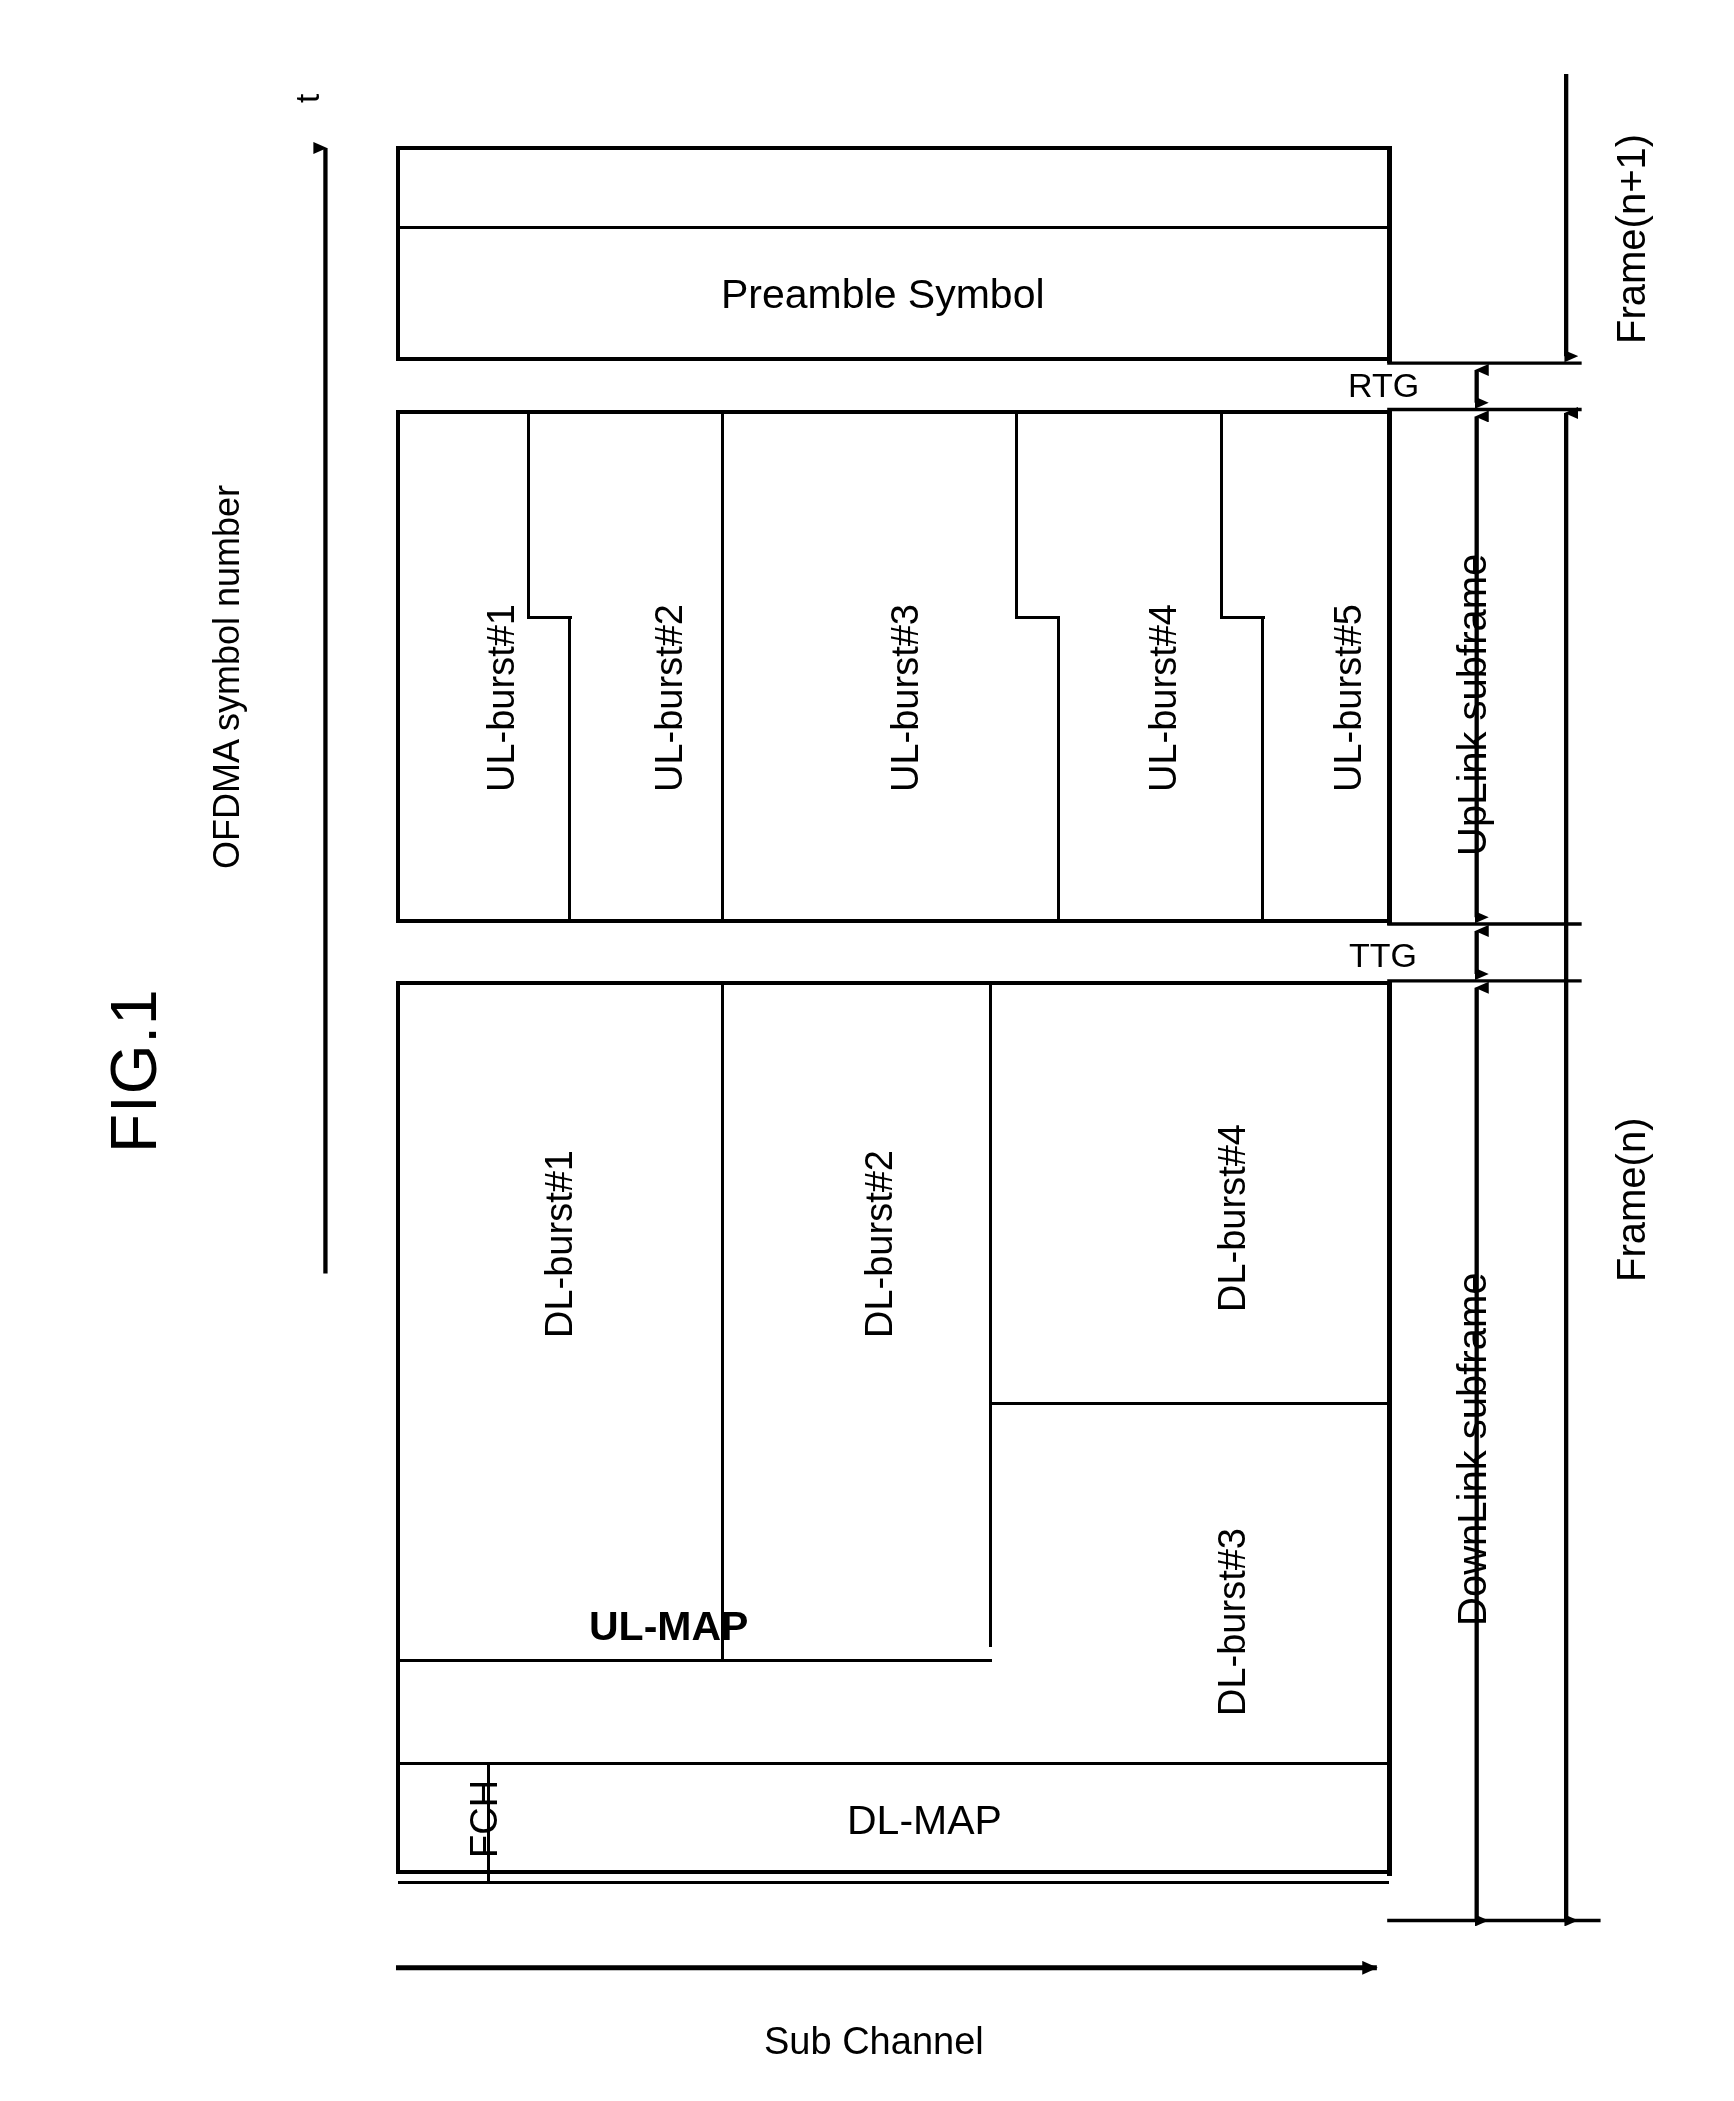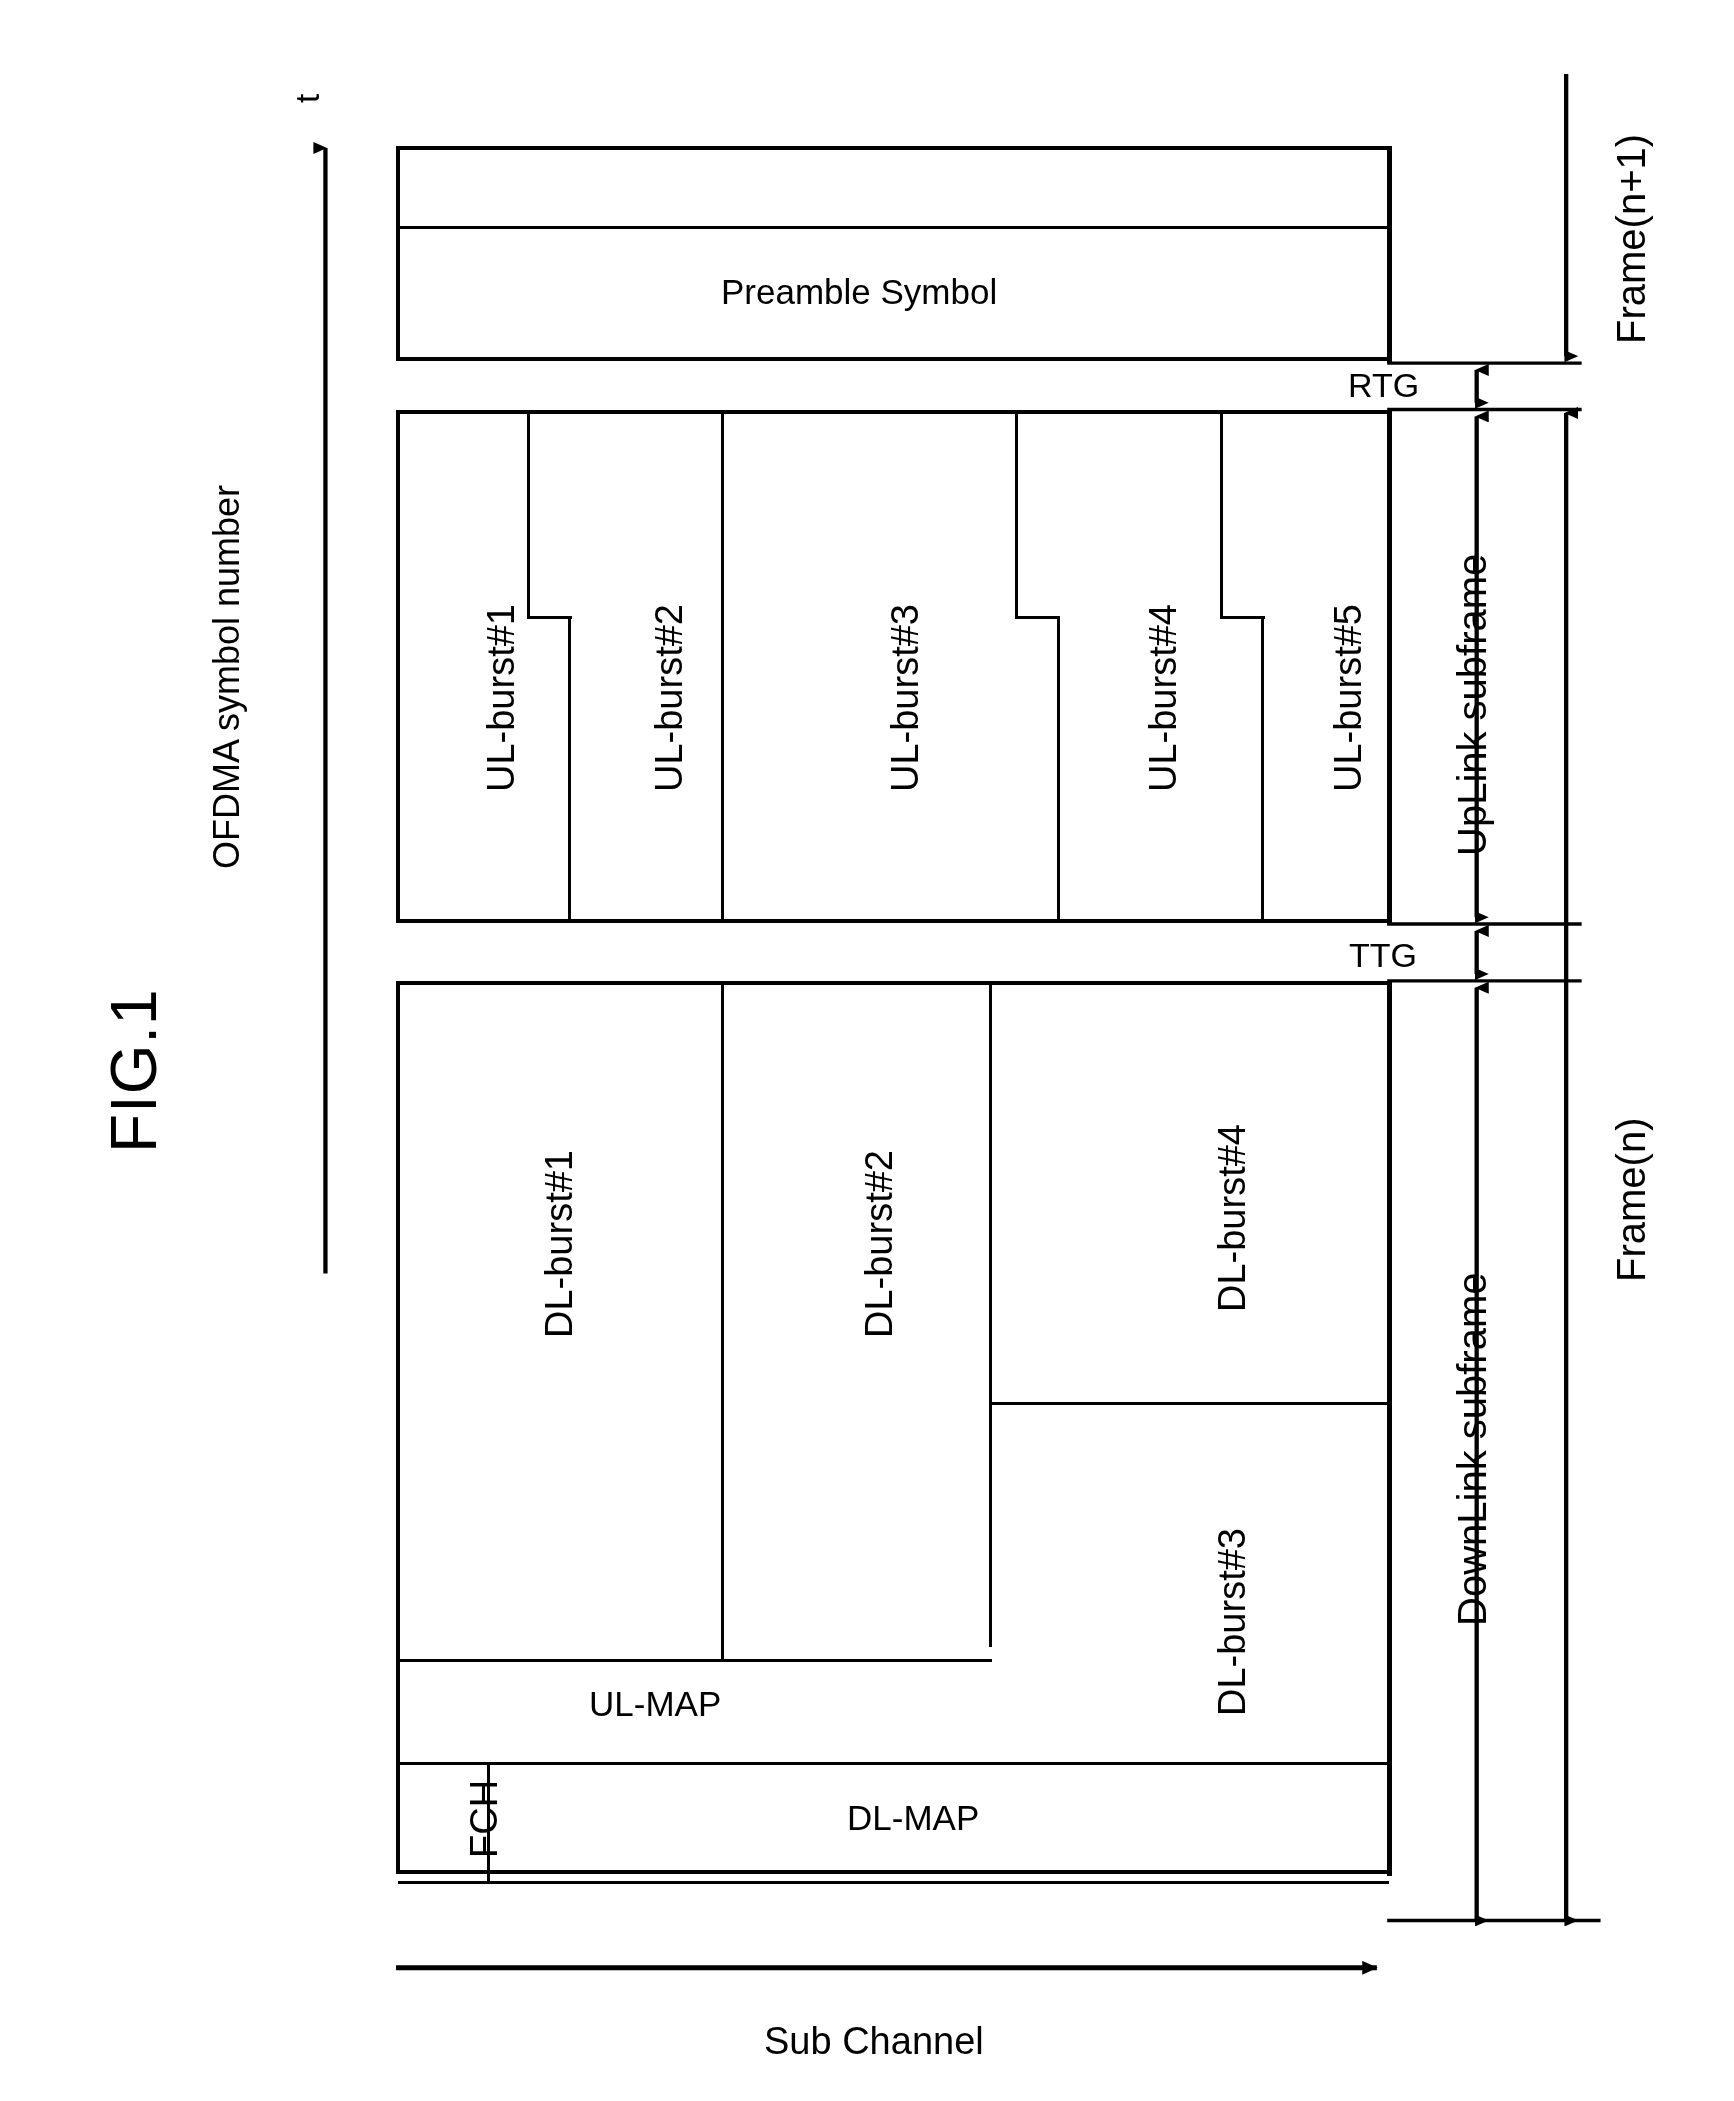--- a/index.html
+++ b/index.html
@@ -42,21 +42,21 @@
     transform-origin: 0 0;
     transform: rotate(-90deg);
   }
   .figtitle {
     font-size: 64px;
     font-weight: 400;
     letter-spacing: 0.9px;
   }
   .axistitle { font-size: 36px; }
   .burstlbl { font-size: 38px; }
-  .maplbl   { font-size: 35px; }
+  .maplbl   { font-size: 41px; }
   .gaplbl   { font-size: 34px; }
   .framelbl { font-size: 40px; }
   .sublbl   { font-size: 38px; }
   .tlbl     { font-size: 33px; }
 
   
   #overlay {
     position: absolute;
     left: 0; top: 0;
     width: 1735px; height: 2102px;
@@ -125,21 +125,21 @@
 
   <div class="hline" style="left:398px; top:1881px; width:991px;"></div>
 
   <div class="vline" style="left:487px; top:1762px; height:120px;"></div>
 
   <div class="lbl burstlbl vert" style="left:540px;  top:1338px;">DL-burst#1</div>
   <div class="lbl burstlbl vert" style="left:860px; top:1338px;">DL-burst#2</div>
   <div class="lbl burstlbl vert" style="left:1213px; top:1716px;">DL-burst#3</div>
   <div class="lbl burstlbl vert" style="left:1213px; top:1312px;">DL-burst#4</div>
 
-  <div class="lbl maplbl" style="left:589px; top:1686px;">UL-MAP</div>
+  <div class="lbl maplbl" style="left:589px; top:1606px;font-weight:bold;">UL-MAP</div>
   <div class="lbl maplbl" style="left:847px; top:1800px;">DL-MAP</div>
   <div class="lbl burstlbl vert" style="left:465px; top:1858px;">FCH</div>
 
   <div class="lbl framelbl vert" style="left:1452px; top:1626px;">DownLink subframe</div>
 
   <div class="lbl framelbl vert" style="left:1611px; top:344px;">Frame(n+1)</div>
   <div class="lbl framelbl vert" style="left:1611px; top:1282px;">Frame(n)</div>
 
   <div class="lbl sublbl" style="left:764px; top:2022px;text-align:right;">Sub Channel</div>
 

